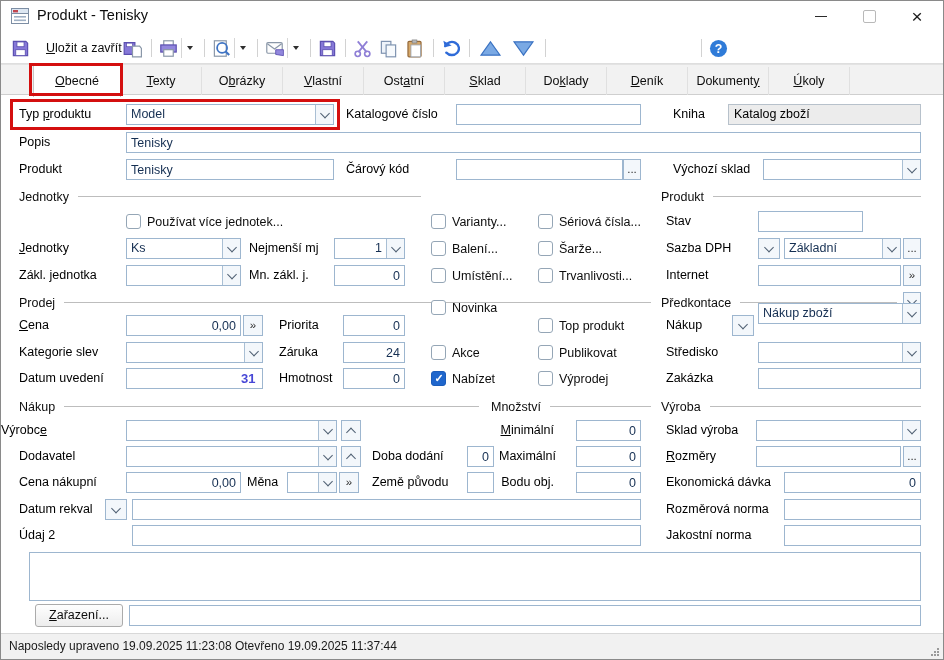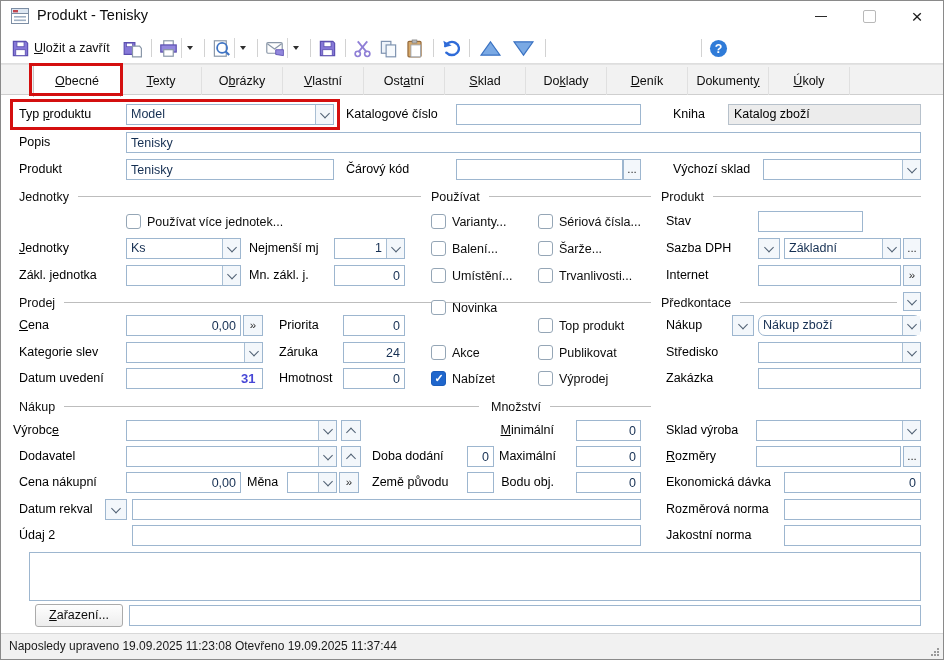--- a/index.html
+++ b/index.html
@@ -16,21 +16,21 @@
   .max-glyph{display:block;width:11px;height:11px;border:1.4px solid #b9b9b9;border-radius:2px;}
   .close-glyph{font-size:19px;line-height:19px;color:#1c1c1c;}
 
   
   .toolbar{position:absolute;left:0;top:30px;right:0;height:33px;background:#fff;border-bottom:1px solid #dedede;box-sizing:border-box;}
   .titem{position:absolute;top:7px;height:20px;display:flex;align-items:center;}
   .ticon{width:19px;height:19px;display:block;}
   .tsep{position:absolute;top:8px;width:1px;height:18px;background:#d2d2d2;}
   .tdd{position:absolute;top:7px;width:15px;height:20px;border-left:1px solid #d6d6d6;display:flex;align-items:center;justify-content:center;}
   .tri-dn{width:0;height:0;border-left:3.5px solid transparent;border-right:3.5px solid transparent;border-top:4.2px solid #2e2e2e;}
-  .tlabel{margin-left:4px;white-space:nowrap;}
+  .tlabel{margin-left:16px;white-space:nowrap;}
 
   
   .tabstrip{position:absolute;left:0;top:63px;right:0;height:31px;background:#f2f2f2;border-top:1px solid #e3e3e3;
     border-bottom:1px solid #cfcfcf;box-sizing:border-box;}
   .tab{position:absolute;top:2px;height:28px;line-height:28px;text-align:center;white-space:nowrap;border-right:1px solid #e0e0e0;box-sizing:border-box;}
   .tab.active{top:0;height:32px;line-height:30px;background:#fff;border:1px solid #c6c6c6;border-bottom:none;z-index:3;}
 
   
   .lbl{position:absolute;height:21px;line-height:21px;white-space:nowrap;color:#000;}
   .rlbl{text-align:right;}
@@ -240,24 +240,20 @@
   <div class="lbl" style="left:672px;top:158px;">Výchozí sklad</div>
   <div class="cmb" style="left:762px;top:158px;width:158px;">
     <span class="v"></span>
     <span class="a chev"></span>
   </div>
 
   <div class="sect" style="left:18px;top:185px;width:402px;">
       <span class="t">Jednotky</span>
       <span class="ln"></span>
     </div>
-  <div class="sect" style="left:430px;top:185px;width:220px;">
-      <span class="t">Používat</span>
-      <span class="ln"></span>
-    </div>
   <div class="sect" style="left:660px;top:185px;width:260px;">
       <span class="t">Produkt</span>
       <span class="ln"></span>
     </div>
 
   <div class="chk" style="left:125px;top:210px;" data-checked="false">
     <span class="box"></span>
       <span class="cl">Používat více jednotek...</span>
   </div>
   <div class="chk" style="left:430px;top:210px;" data-checked="false">
@@ -334,21 +330,21 @@
   <div class="chk" style="left:430px;top:296px;" data-checked="false">
     <span class="box"></span>
       <span class="cl">Novinka</span>
   </div>
   <div class="chk" style="left:537px;top:314px;" data-checked="false">
     <span class="box"></span>
       <span class="cl">Top produkt</span>
   </div>
   <div class="lbl" style="left:665px;top:314px;">Nákup</div>
   <div class="sbtn chev" style="left:731px;top:314px;width:22px;"></div>
-  <div class="cmb" style="left:757px;top:314px;width:163px;border-radius:7px;">
+  <div class="cmb" style="left:757px;top:302px;width:163px;">
     <span class="v">Nákup zboží</span>
     <span class="a chev"></span>
   </div>
 
   <div class="lbl" style="left:18px;top:341px;">Kategorie slev</div>
   <div class="cmb" style="left:125px;top:341px;width:137px;">
     <span class="v"></span>
     <span class="a chev"></span>
   </div>
   <div class="lbl" style="left:278px;top:341px;">Záruka</div>
@@ -384,22 +380,26 @@
   <input class="inp" style="left: 757px; top: 367px; width: 163px;" value="">
 
   <div class="sect" style="left:18px;top:395px;width:460px;">
       <span class="t">Nákup</span>
       <span class="ln"></span>
     </div>
   <div class="sect" style="left:490px;top:395px;width:160px;">
       <span class="t">Množství</span>
       <span class="ln"></span>
     </div>
-
-  <div class="lbl" style="left:12px;top:419px;">Výrobc<u>e</u></div>
+  <div class="sect" style="left:660px;top:395px;width:260px;">
+      <span class="t">Výroba</span>
+      <span class="ln"></span>
+    </div>
+
+  <div class="lbl" style="left:0;top:419px;">Výrobc<u>e</u></div>
   <div class="cmb" style="left:125px;top:419px;width:211px;">
     <span class="v"></span>
     <span class="a chev"></span>
   </div>
   <div class="sbtn chevup" style="left:340px;top:419px;width:20px;"></div>
   <div class="lbl rlbl" style="left:460px;top:419px;width:93px;"><u>M</u>inimální</div>
   <input class="inp num" style="left: 575px; top: 419px; width: 65px;" value="0">
   <div class="lbl" style="left:665px;top:419px;">Sklad výroba</div>
   <div class="cmb" style="left:755px;top:419px;width:165px;">
     <span class="v"></span>

